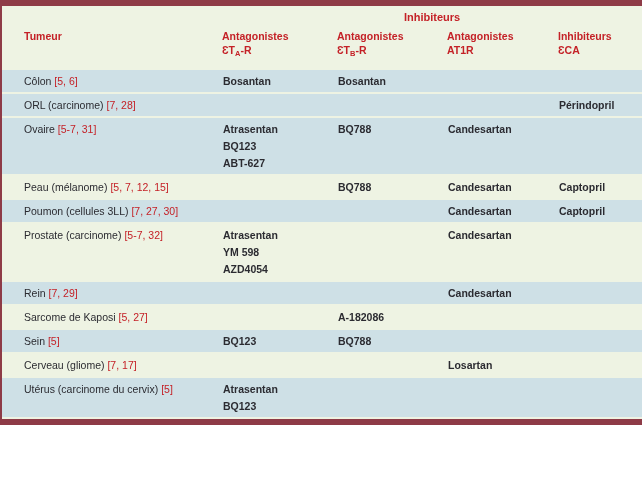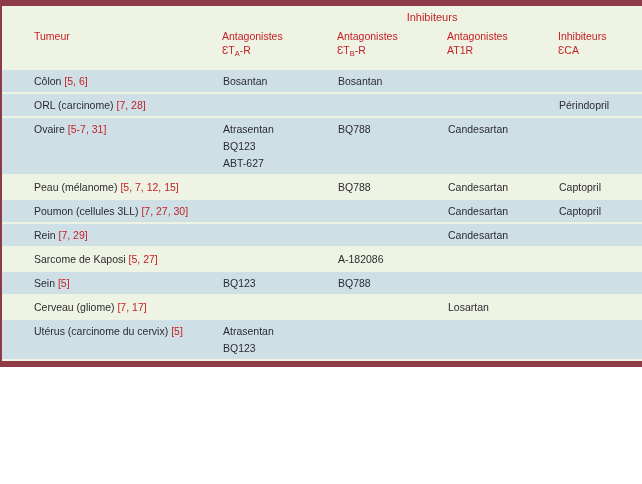--- a/index.html
+++ b/index.html
@@ -23,57 +23,57 @@
   table{
     border-collapse:collapse;
     width:640px;
     table-layout:fixed;
   }
   col.w0{width:220px;} col.w1{width:115px;} col.w2{width:110px;} col.w3{width:111px;} col.w4{width:84px;}
   thead th{
     text-align:left;
     vertical-align:top;
     color:var(--red);
-    font-weight:normal;
+    font-weight:bold;
     font-size:10.5px;
     padding:0;
   }
   th.span-head{
     text-align:center;
     font-size:11px;
     padding-top:5px;
     padding-bottom:3px;
     line-height:13px;
   }
   tr.colhead th{
     line-height:14px;
     padding-top:2px;
     padding-bottom:9px;
   }
-  th.c0, td.c0{padding-left:32px;}
+  th.c0, td.c0{padding-left:22px;}
   sub{
     font-size:7.5px;
     vertical-align:baseline;
     position:relative;
     top:2px;
   }
   tbody tr{border-top:2px solid var(--cream);}
   tbody tr.blue{background:var(--blue);}
   tbody tr.cream{background:transparent;}
   tbody td{
     vertical-align:top;
     font-size:10.5px;
     color:var(--text);
     line-height:17px;
     padding-top:3px;
     padding-bottom:2px;
   }
   .tname{color:var(--text);}
   .refs{color:var(--red);}
-  .drug{line-height:17px;}
+  .drug{line-height:17px;font-weight:bold;}
 </style>
 </head>
 <body>
 
 <div class="wrap">
   <table>
     <colgroup>
       <col class="w0">
         <col class="w1">
         <col class="w2">
@@ -160,20 +160,33 @@
           <td class="c0"><span class="tname">Poumon (cellules 3LL) </span><span class="refs">[7, 27, 30]</span></td>
           <td></td>
           <td></td>
           <td>
             <div class="drug">Candesartan</div>
           </td>
           <td>
             <div class="drug">Captopril</div>
           </td>
         </tr>
+        <tr class="cream">
+          <td class="c0"><span class="tname">Prostate (carcinome) </span><span class="refs">[5-7, 32]</span></td>
+          <td>
+            <div class="drug">Atrasentan</div>
+            <div class="drug">YM 598</div>
+            <div class="drug">AZD4054</div>
+          </td>
+          <td></td>
+          <td>
+            <div class="drug">Candesartan</div>
+          </td>
+          <td></td>
+        </tr>
         <tr class="blue">
           <td class="c0"><span class="tname">Rein </span><span class="refs">[7, 29]</span></td>
           <td></td>
           <td></td>
           <td>
             <div class="drug">Candesartan</div>
           </td>
           <td></td>
         </tr>
         <tr class="cream">

